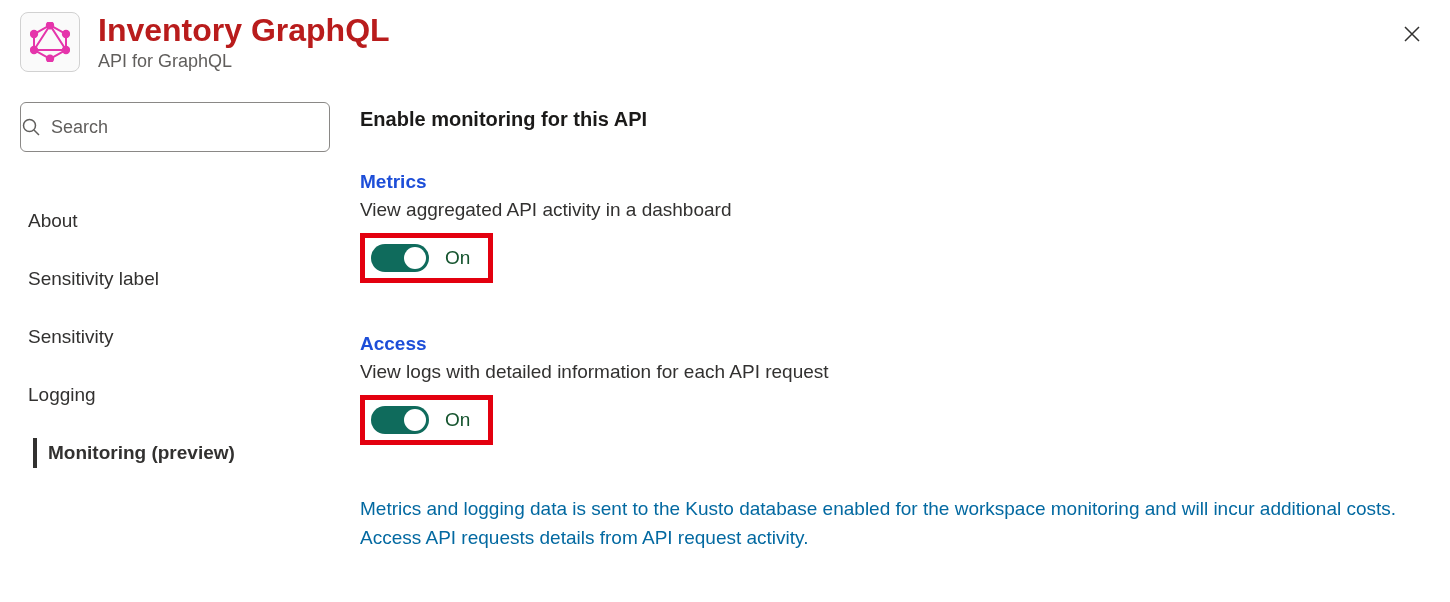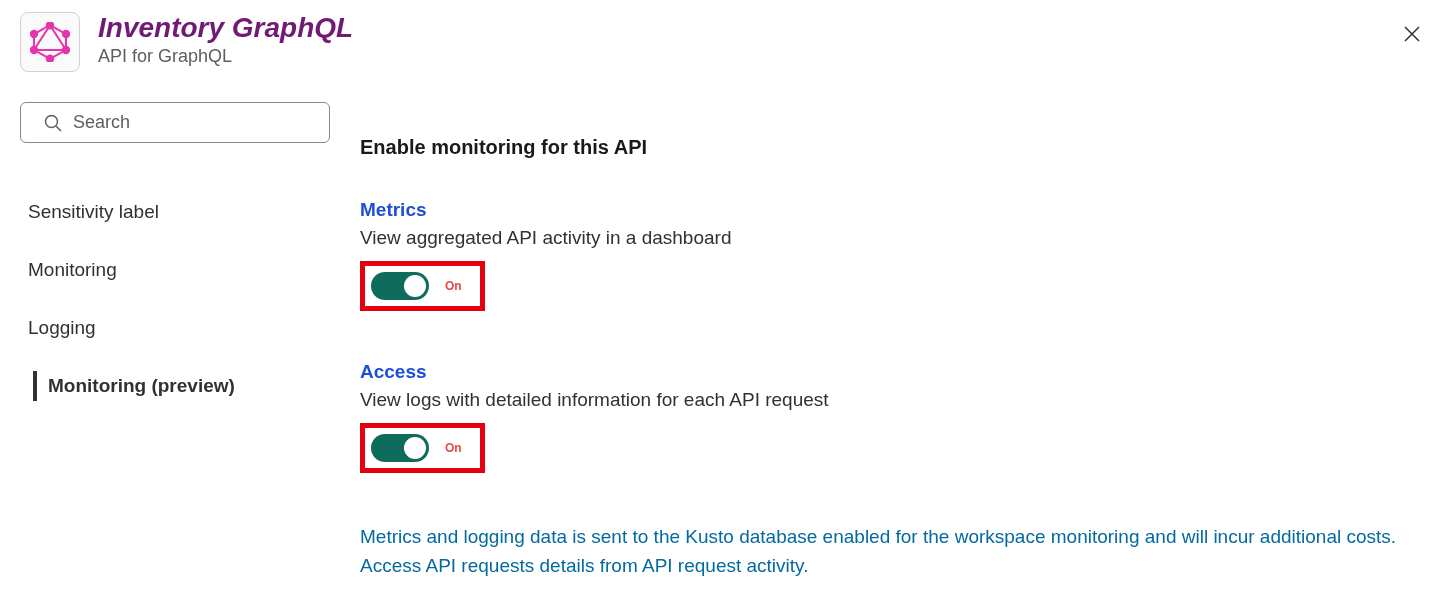--- a/index.html
+++ b/index.html
@@ -31,24 +31,23 @@
       align-items: center;
       justify-content: center;
       background: #fafafa;
     }
     .title-block {
       display: flex;
       flex-direction: column;
       gap: 2px;
     }
     .title {
-      font-size: 28px;
+      font-size: 32px;
       font-weight: 600;
-      color: #701a75;
-      font-style: italic;
+      color: #b91c1c;
     }
     .subtitle {
       font-size: 18px;
       color: #605e5c;
     }
     .close-btn {
       position: absolute;
       top: 24px;
       right: 28px;
       cursor: pointer;
@@ -61,22 +60,22 @@
     }
     .sidebar {
       width: 310px;
       flex-shrink: 0;
     }
     .search-box {
       display: flex;
       align-items: center;
       border: 1px solid #8a8886;
       border-radius: 6px;
-      height: 41px;
-      padding: 0 22px;
+      height: 50px;
+      padding: 0 0;
       gap: 10px;
       margin-bottom: 40px;
     }
     .search-input {
       border: none;
       outline: none;
       font-size: 18px;
       color: #605e5c;
       flex: 1;
       background: transparent;
@@ -107,21 +106,20 @@
     .content {
       flex: 1;
       padding-top: 6px;
       max-width: 1060px;
     }
     .section-title {
       font-size: 20px;
       font-weight: 600;
       color: #1b1a19;
       margin-bottom: 40px;
-      margin-top: 28px;
     }
     .setting-block {
       margin-bottom: 50px;
     }
     .setting-heading {
       font-size: 19px;
       font-weight: 600;
       margin-bottom: 6px;
       color: #1d4ed8;
     }
@@ -148,23 +146,22 @@
     .toggle-knob {
       position: absolute;
       right: 3px;
       top: 3px;
       width: 22px;
       height: 22px;
       border-radius: 50%;
       background: #ffffff;
     }
     .toggle-label {
-      font-size: 12px;
-      color: #ef4444;
-      font-weight: bold;
+      font-size: 19px;
+      color: #14532d;
     }
     .footer-note {
       font-size: 19px;
       color: #0369a1;
       line-height: 1.5;
       margin-top: 20px;
     }
   </style>
 </head>
 <body>
@@ -198,22 +195,23 @@
 
 <div class="body-wrap">
   <div class="sidebar">
     <div class="search-box">
       <svg width="20" height="20" viewBox="0 0 20 20">
         <circle cx="8.5" cy="8.5" r="6" stroke="#605e5c" stroke-width="1.5" fill="none"></circle>
         <line x1="13" y1="13" x2="18" y2="18" stroke="#605e5c" stroke-width="1.5"></line>
       </svg>
       <input class="search-input" type="text" placeholder="Search" style="">
     </div>
+    <div class="nav-item">About</div>
     <div class="nav-item">Sensitivity label</div>
-    <div class="nav-item">Monitoring</div>
+    <div class="nav-item">Sensitivity</div>
     <div class="nav-item">Logging</div>
     <div class="nav-item active">Monitoring (preview)</div>
   </div>
 
   <div class="content">
     <div class="section-title">Enable monitoring for this API</div>
 
     <div class="setting-block">
       <div class="setting-heading">Metrics</div>
       <div class="setting-desc">View aggregated API activity in a dashboard</div>

